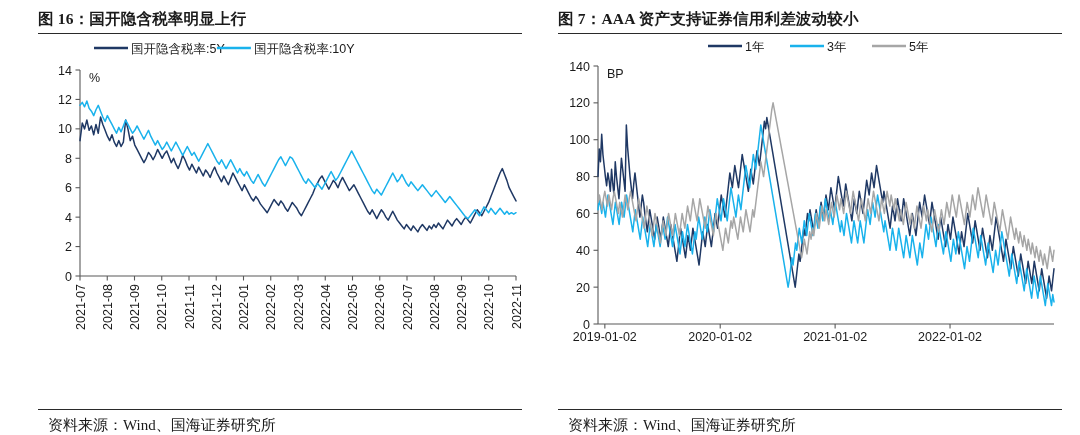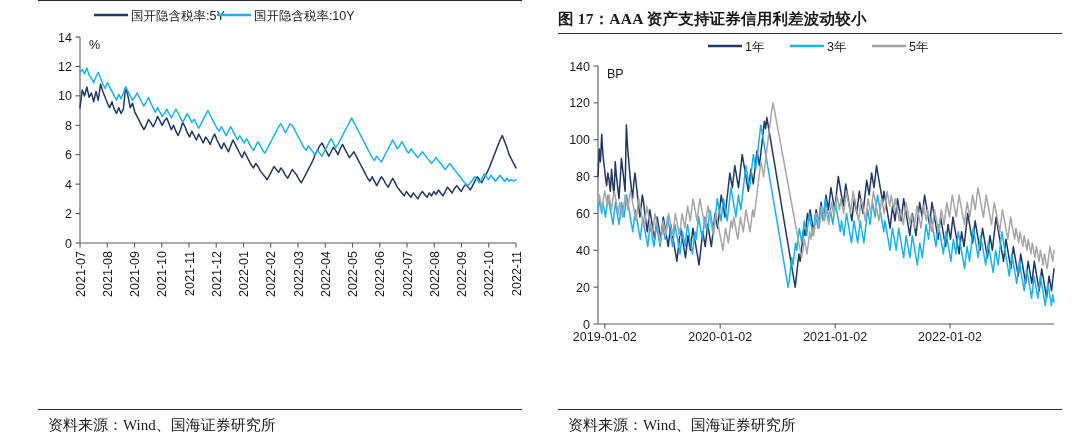--- a/index.html
+++ b/index.html
@@ -95,20 +95,21 @@
     stroke-linejoin: round;
     stroke-linecap: round;
   }
 </style>
 </head>
 <body>
 
 <div class="page">
 
   <div class="panel panel-left">
+    <div class="fig-title">图 16：国开隐含税率明显上行</div>
     <div class="rule-top"></div>
     <div class="chart-wrap">
       <svg id="svg-0" width="484" height="330" viewBox="0 0 484 330">
           <g>
             <line x1="56" y1="14" x2="90" y2="14" stroke="#1F3864" stroke-width="2.6"></line>
             <text x="93" y="18.5" class="legend-lbl">国开隐含税率:5Y</text>
             <line x1="178.9" y1="14" x2="212.9" y2="14" stroke="#19B2EC" stroke-width="2.6"></line>
             <text x="215.9" y="18.5" class="legend-lbl">国开隐含税率:10Y</text>
           </g>
           <g>
@@ -170,21 +171,21 @@
           </g>
           <path d="M 42.00 106.63 L 44.28 88.97 L 46.57 94.86 L 48.85 86.03 L 51.13 96.33 L 53.41 91.91 L 55.70 100.74 L 57.98 90.44 L 60.26 99.27 L 62.54 83.09 L 64.83 90.44 L 67.11 96.33 L 69.39 102.21 L 71.68 106.63 L 73.96 100.74 L 76.24 108.10 L 78.52 112.51 L 80.81 106.63 L 83.09 112.51 L 85.37 108.10 L 87.65 86.03 L 89.94 94.86 L 92.22 106.63 L 94.50 102.21 L 96.79 111.04 L 99.07 115.46 L 101.35 119.87 L 103.63 124.29 L 105.92 128.70 L 108.20 124.29 L 110.48 118.40 L 112.76 121.34 L 115.05 125.76 L 117.33 121.34 L 119.61 115.46 L 121.90 119.87 L 124.18 124.29 L 126.46 119.87 L 128.74 116.93 L 131.03 122.81 L 133.31 128.70 L 135.59 124.29 L 137.87 130.17 L 140.16 134.59 L 142.44 128.70 L 144.72 121.34 L 147.01 125.76 L 149.29 131.64 L 151.57 136.06 L 153.85 130.17 L 156.14 134.59 L 158.42 139.00 L 160.70 133.11 L 162.98 137.53 L 165.27 141.94 L 167.55 136.06 L 169.83 139.00 L 172.12 143.41 L 174.40 137.53 L 176.68 133.11 L 178.96 139.00 L 181.25 143.41 L 183.53 147.83 L 185.81 141.94 L 188.09 146.36 L 190.38 150.77 L 192.66 144.89 L 194.94 139.00 L 197.23 143.41 L 199.51 147.83 L 201.79 152.24 L 204.07 156.66 L 206.36 150.77 L 208.64 155.19 L 210.92 159.60 L 213.20 164.01 L 215.49 166.96 L 217.77 162.54 L 220.05 165.49 L 222.34 169.90 L 224.62 172.84 L 226.90 175.79 L 229.18 178.73 L 231.47 174.31 L 233.75 169.90 L 236.03 165.49 L 238.31 168.43 L 240.60 171.37 L 242.88 166.96 L 245.16 169.90 L 247.45 174.31 L 249.73 177.26 L 252.01 172.84 L 254.29 168.43 L 256.58 171.37 L 258.86 174.31 L 261.14 178.73 L 263.42 181.67 L 265.71 177.26 L 267.99 172.84 L 270.27 168.43 L 272.55 164.01 L 274.84 159.60 L 277.12 153.71 L 279.40 149.30 L 281.69 144.89 L 283.97 141.94 L 286.25 146.36 L 288.53 150.77 L 290.82 155.19 L 293.10 150.77 L 295.38 146.36 L 297.66 149.30 L 299.95 153.71 L 302.23 147.83 L 304.51 143.41 L 306.80 147.83 L 309.08 152.24 L 311.36 156.66 L 313.64 153.71 L 315.93 150.77 L 318.21 155.19 L 320.49 159.60 L 322.77 164.01 L 325.06 168.43 L 327.34 172.84 L 329.62 177.26 L 331.91 180.20 L 334.19 175.79 L 336.47 180.20 L 338.75 184.61 L 341.04 180.20 L 343.32 175.79 L 345.60 178.73 L 347.88 183.14 L 350.17 186.09 L 352.45 181.67 L 354.73 177.26 L 357.02 181.67 L 359.30 186.09 L 361.58 189.03 L 363.86 191.97 L 366.15 194.91 L 368.43 190.50 L 370.71 193.44 L 372.99 196.39 L 375.28 191.97 L 377.56 194.91 L 379.84 197.86 L 382.13 193.44 L 384.41 190.50 L 386.69 193.44 L 388.97 196.39 L 391.26 191.97 L 393.54 194.91 L 395.82 190.50 L 398.10 193.44 L 400.39 189.03 L 402.67 191.97 L 404.95 194.91 L 407.24 190.50 L 409.52 186.09 L 411.80 189.03 L 414.08 191.97 L 416.37 187.56 L 418.65 184.61 L 420.93 187.56 L 423.21 190.50 L 425.50 186.09 L 427.78 183.14 L 430.06 186.09 L 432.35 189.03 L 434.63 184.61 L 436.91 180.20 L 439.19 175.79 L 441.48 178.73 L 443.76 181.67 L 446.04 177.26 L 448.32 172.84 L 450.61 168.43 L 452.89 162.54 L 455.17 156.66 L 457.46 150.77 L 459.74 144.89 L 462.02 139.00 L 464.30 134.59 L 466.59 140.47 L 468.87 146.36 L 471.15 153.71 L 473.43 158.13 L 475.72 162.54 L 478.00 166.96" stroke="#1F3864" class="series-path"></path>
           <path d="M 42.00 71.31 L 44.28 68.37 L 46.57 72.79 L 48.85 66.90 L 51.13 74.26 L 53.41 77.20 L 55.70 81.61 L 57.98 75.73 L 60.26 71.31 L 62.54 77.20 L 64.83 83.09 L 67.11 87.50 L 69.39 81.61 L 71.68 86.03 L 73.96 90.44 L 76.24 94.86 L 78.52 99.27 L 80.81 93.39 L 83.09 97.80 L 85.37 91.91 L 87.65 86.03 L 89.94 90.44 L 92.22 94.86 L 94.50 99.27 L 96.79 96.33 L 99.07 91.91 L 101.35 96.33 L 103.63 100.74 L 105.92 105.16 L 108.20 100.74 L 110.48 96.33 L 112.76 102.21 L 115.05 106.63 L 117.33 111.04 L 119.61 106.63 L 121.90 111.04 L 124.18 115.46 L 126.46 112.51 L 128.74 108.10 L 131.03 112.51 L 133.31 116.93 L 135.59 112.51 L 137.87 108.10 L 140.16 112.51 L 142.44 116.93 L 144.72 121.34 L 147.01 116.93 L 149.29 112.51 L 151.57 116.93 L 153.85 121.34 L 156.14 118.40 L 158.42 122.81 L 160.70 127.23 L 162.98 122.81 L 165.27 118.40 L 167.55 113.99 L 169.83 109.57 L 172.12 113.99 L 174.40 118.40 L 176.68 122.81 L 178.96 127.23 L 181.25 130.17 L 183.53 125.76 L 185.81 130.17 L 188.09 134.59 L 190.38 130.17 L 192.66 125.76 L 194.94 130.17 L 197.23 134.59 L 199.51 139.00 L 201.79 134.59 L 204.07 139.00 L 206.36 141.94 L 208.64 137.53 L 210.92 141.94 L 213.20 146.36 L 215.49 149.30 L 217.77 144.89 L 220.05 140.47 L 222.34 144.89 L 224.62 149.30 L 226.90 152.24 L 229.18 147.83 L 231.47 143.41 L 233.75 139.00 L 236.03 134.59 L 238.31 130.17 L 240.60 125.76 L 242.88 122.81 L 245.16 127.23 L 247.45 131.64 L 249.73 127.23 L 252.01 122.81 L 254.29 124.29 L 256.58 128.70 L 258.86 133.11 L 261.14 137.53 L 263.42 141.94 L 265.71 146.36 L 267.99 149.30 L 270.27 144.89 L 272.55 147.83 L 274.84 150.77 L 277.12 153.71 L 279.40 149.30 L 281.69 152.24 L 283.97 155.19 L 286.25 150.77 L 288.53 146.36 L 290.82 141.94 L 293.10 137.53 L 295.38 141.94 L 297.66 146.36 L 299.95 143.41 L 302.23 139.00 L 304.51 134.59 L 306.80 130.17 L 309.08 125.76 L 311.36 121.34 L 313.64 116.93 L 315.93 121.34 L 318.21 125.76 L 320.49 130.17 L 322.77 134.59 L 325.06 139.00 L 327.34 143.41 L 329.62 147.83 L 331.91 152.24 L 334.19 156.66 L 336.47 159.60 L 338.75 155.19 L 341.04 158.13 L 343.32 161.07 L 345.60 156.66 L 347.88 152.24 L 350.17 147.83 L 352.45 143.41 L 354.73 139.00 L 357.02 143.41 L 359.30 147.83 L 361.58 144.89 L 363.86 140.47 L 366.15 144.89 L 368.43 149.30 L 370.71 152.24 L 372.99 147.83 L 375.28 150.77 L 377.56 153.71 L 379.84 156.66 L 382.13 153.71 L 384.41 150.77 L 386.69 153.71 L 388.97 156.66 L 391.26 159.60 L 393.54 162.54 L 395.82 159.60 L 398.10 156.66 L 400.39 159.60 L 402.67 162.54 L 404.95 165.49 L 407.24 168.43 L 409.52 165.49 L 411.80 162.54 L 414.08 165.49 L 416.37 168.43 L 418.65 171.37 L 420.93 174.31 L 423.21 177.26 L 425.50 180.20 L 427.78 183.14 L 430.06 184.61 L 432.35 181.67 L 434.63 178.73 L 436.91 175.79 L 439.19 178.73 L 441.48 181.67 L 443.76 177.26 L 446.04 172.84 L 448.32 175.79 L 450.61 178.73 L 452.89 174.31 L 455.17 177.26 L 457.46 180.20 L 459.74 177.26 L 462.02 174.31 L 464.30 177.26 L 466.59 180.20 L 468.87 177.26 L 471.15 180.20 L 473.43 178.73 L 475.72 180.20 L 478.00 178.73" stroke="#19B2EC" class="series-path"></path>
         </svg>
     </div>
     <div class="rule-bottom"></div>
     <div class="src">资料来源：Wind、国海证券研究所</div>
   </div>
 
   <div class="panel panel-right">
-    <div class="fig-title">图 17：AAA 资产支持证券信用利差波动较小</div>
+    <div class="fig-title">图 7：AAA 资产支持证券信用利差波动较小</div>
     <div class="rule-top"></div>
     <div class="chart-wrap">
       <svg id="svg-1" width="504" height="330" viewBox="0 0 504 330">
           <g>
             <line x1="150" y1="12" x2="184" y2="12" stroke="#1F3864" stroke-width="2.6"></line>
             <text x="187" y="16.5" class="legend-lbl">1年</text>
             <line x1="232" y1="12" x2="266" y2="12" stroke="#19B2EC" stroke-width="2.6"></line>
             <text x="269" y="16.5" class="legend-lbl">3年</text>
             <line x1="314" y1="12" x2="348" y2="12" stroke="#A6A6A6" stroke-width="2.6"></line>
             <text x="351" y="16.5" class="legend-lbl">5年</text>

